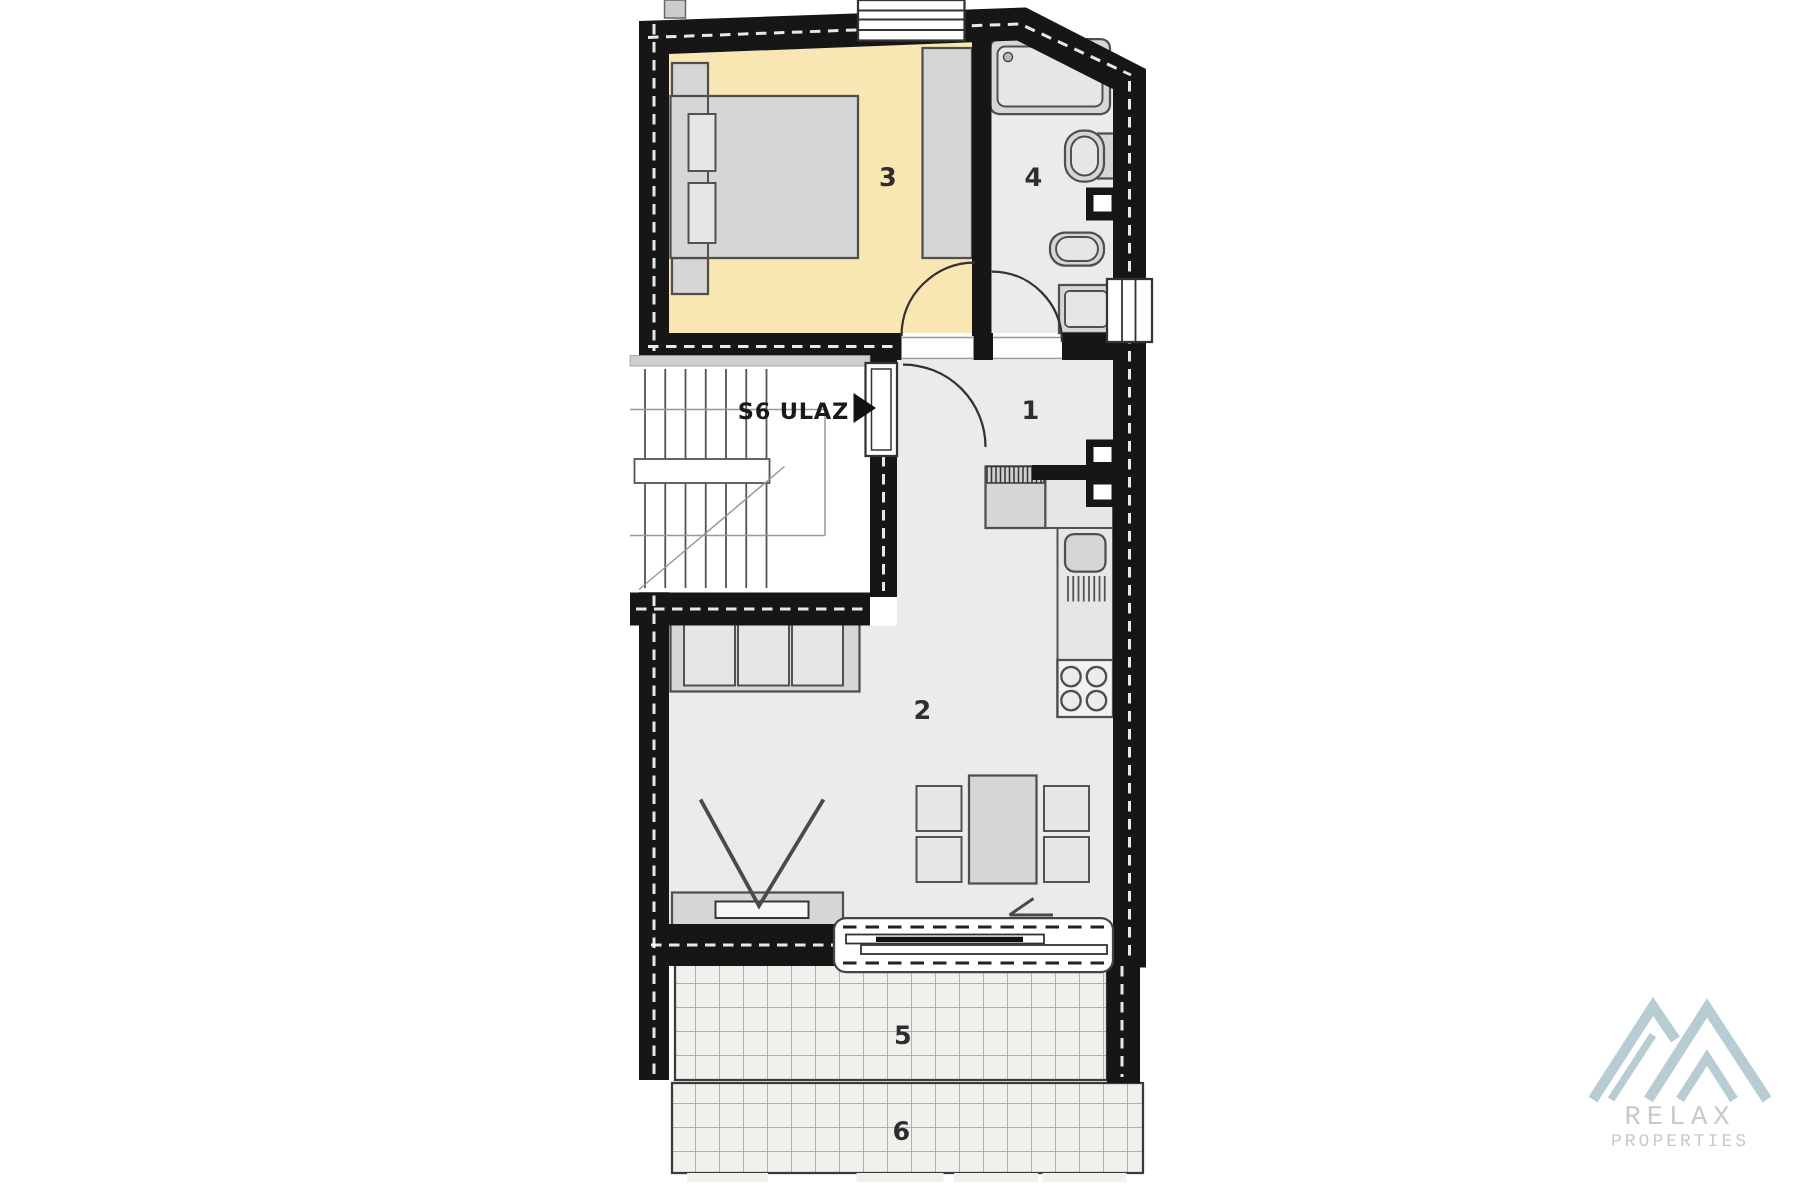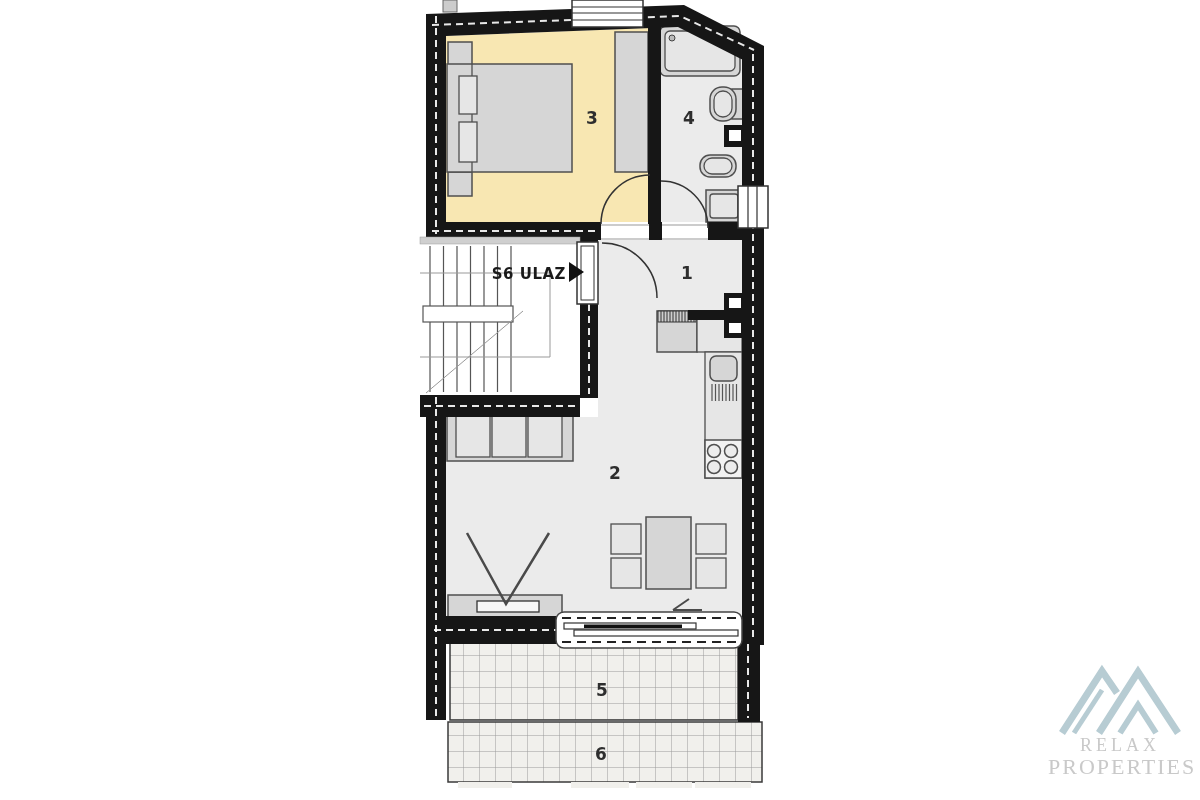--- a/index.html
+++ b/index.html
@@ -22,23 +22,23 @@
   .walldash{stroke:#ffffff;stroke-width:2;stroke-dasharray:7 5;fill:none;opacity:.9;}
   .stairline{stroke:#555;stroke-width:1.2;fill:none;}
   .faint{stroke:#999;stroke-width:1;fill:none;}
   .terr{fill:url(#tile);stroke:#3a3a3a;stroke-width:1.5;}
   .terrbase{fill:var(--terrace-tile-bg,#f1f0ec);stroke:none;}
   .roomnum{font:bold 17px "DejaVu Sans", sans-serif;fill:#2e2e2e;text-anchor:middle;}
   .entrtxt{font:bold 15px "DejaVu Sans", sans-serif;fill:#1a1a1a;text-anchor:end;letter-spacing:.5px;}
   
   .logo{position:absolute;left:1048px;top:664px;width:144px;text-align:center;}
   .logo-mark{margin:0 auto;}
-  .logo-line{font-family:Liberation Serif, serif;color:var(--logo-text,#c9c9c9);line-height:1.05;}
+  .logo-line{font-family:Liberation Mono, monospace;color:var(--logo-text,#c9c9c9);line-height:1.05;}
   .logo-line.l1{font-size:18px;letter-spacing:4px;}
-  .logo-line.l2{font-size:22px;letter-spacing:2px;}
+  .logo-line.l2{font-size:12px;letter-spacing:2px;}
 </style>
 </head>
 <body>
 
 <svg width="1200" height="800" viewBox="0 0 1200 800">
   <defs>
     <pattern id="tile" width="16" height="16" patternUnits="userSpaceOnUse">
       <rect width="16" height="16" fill="none"></rect>
       <path d="M16,0 L16,16 M0,16 L16,16" stroke="#9b9b9b" stroke-width="1" fill="none"></path>
     </pattern>

